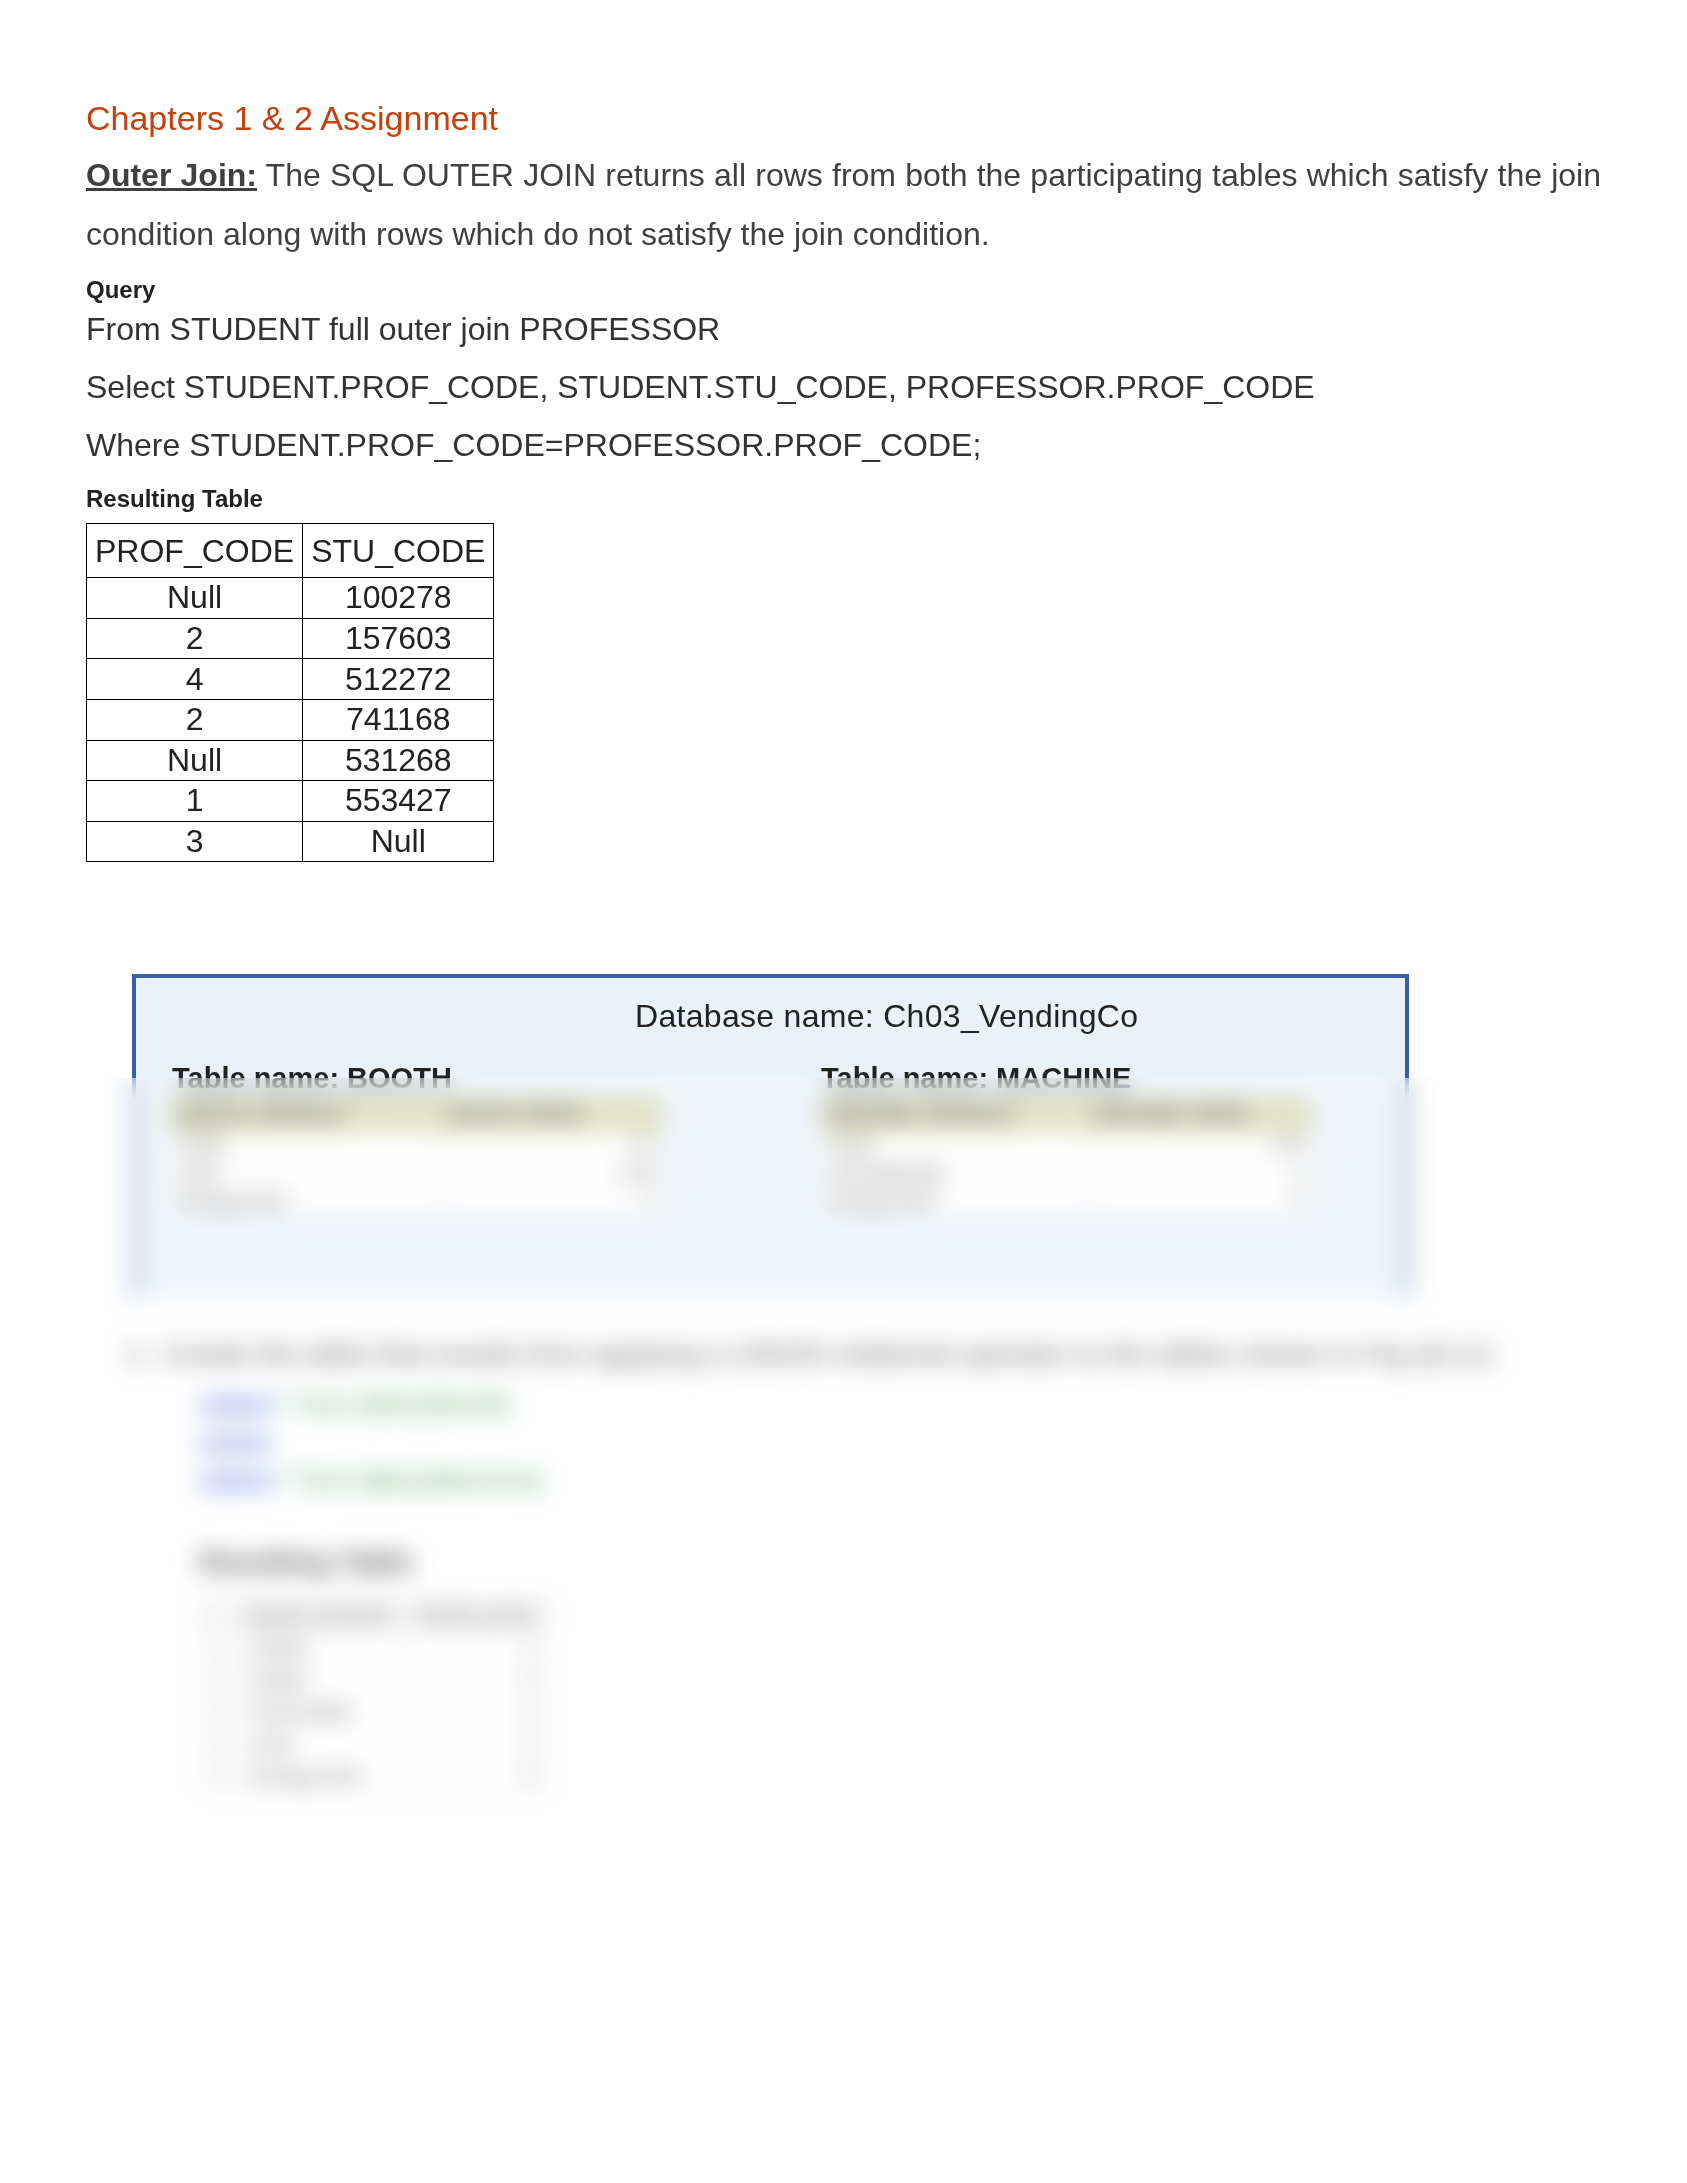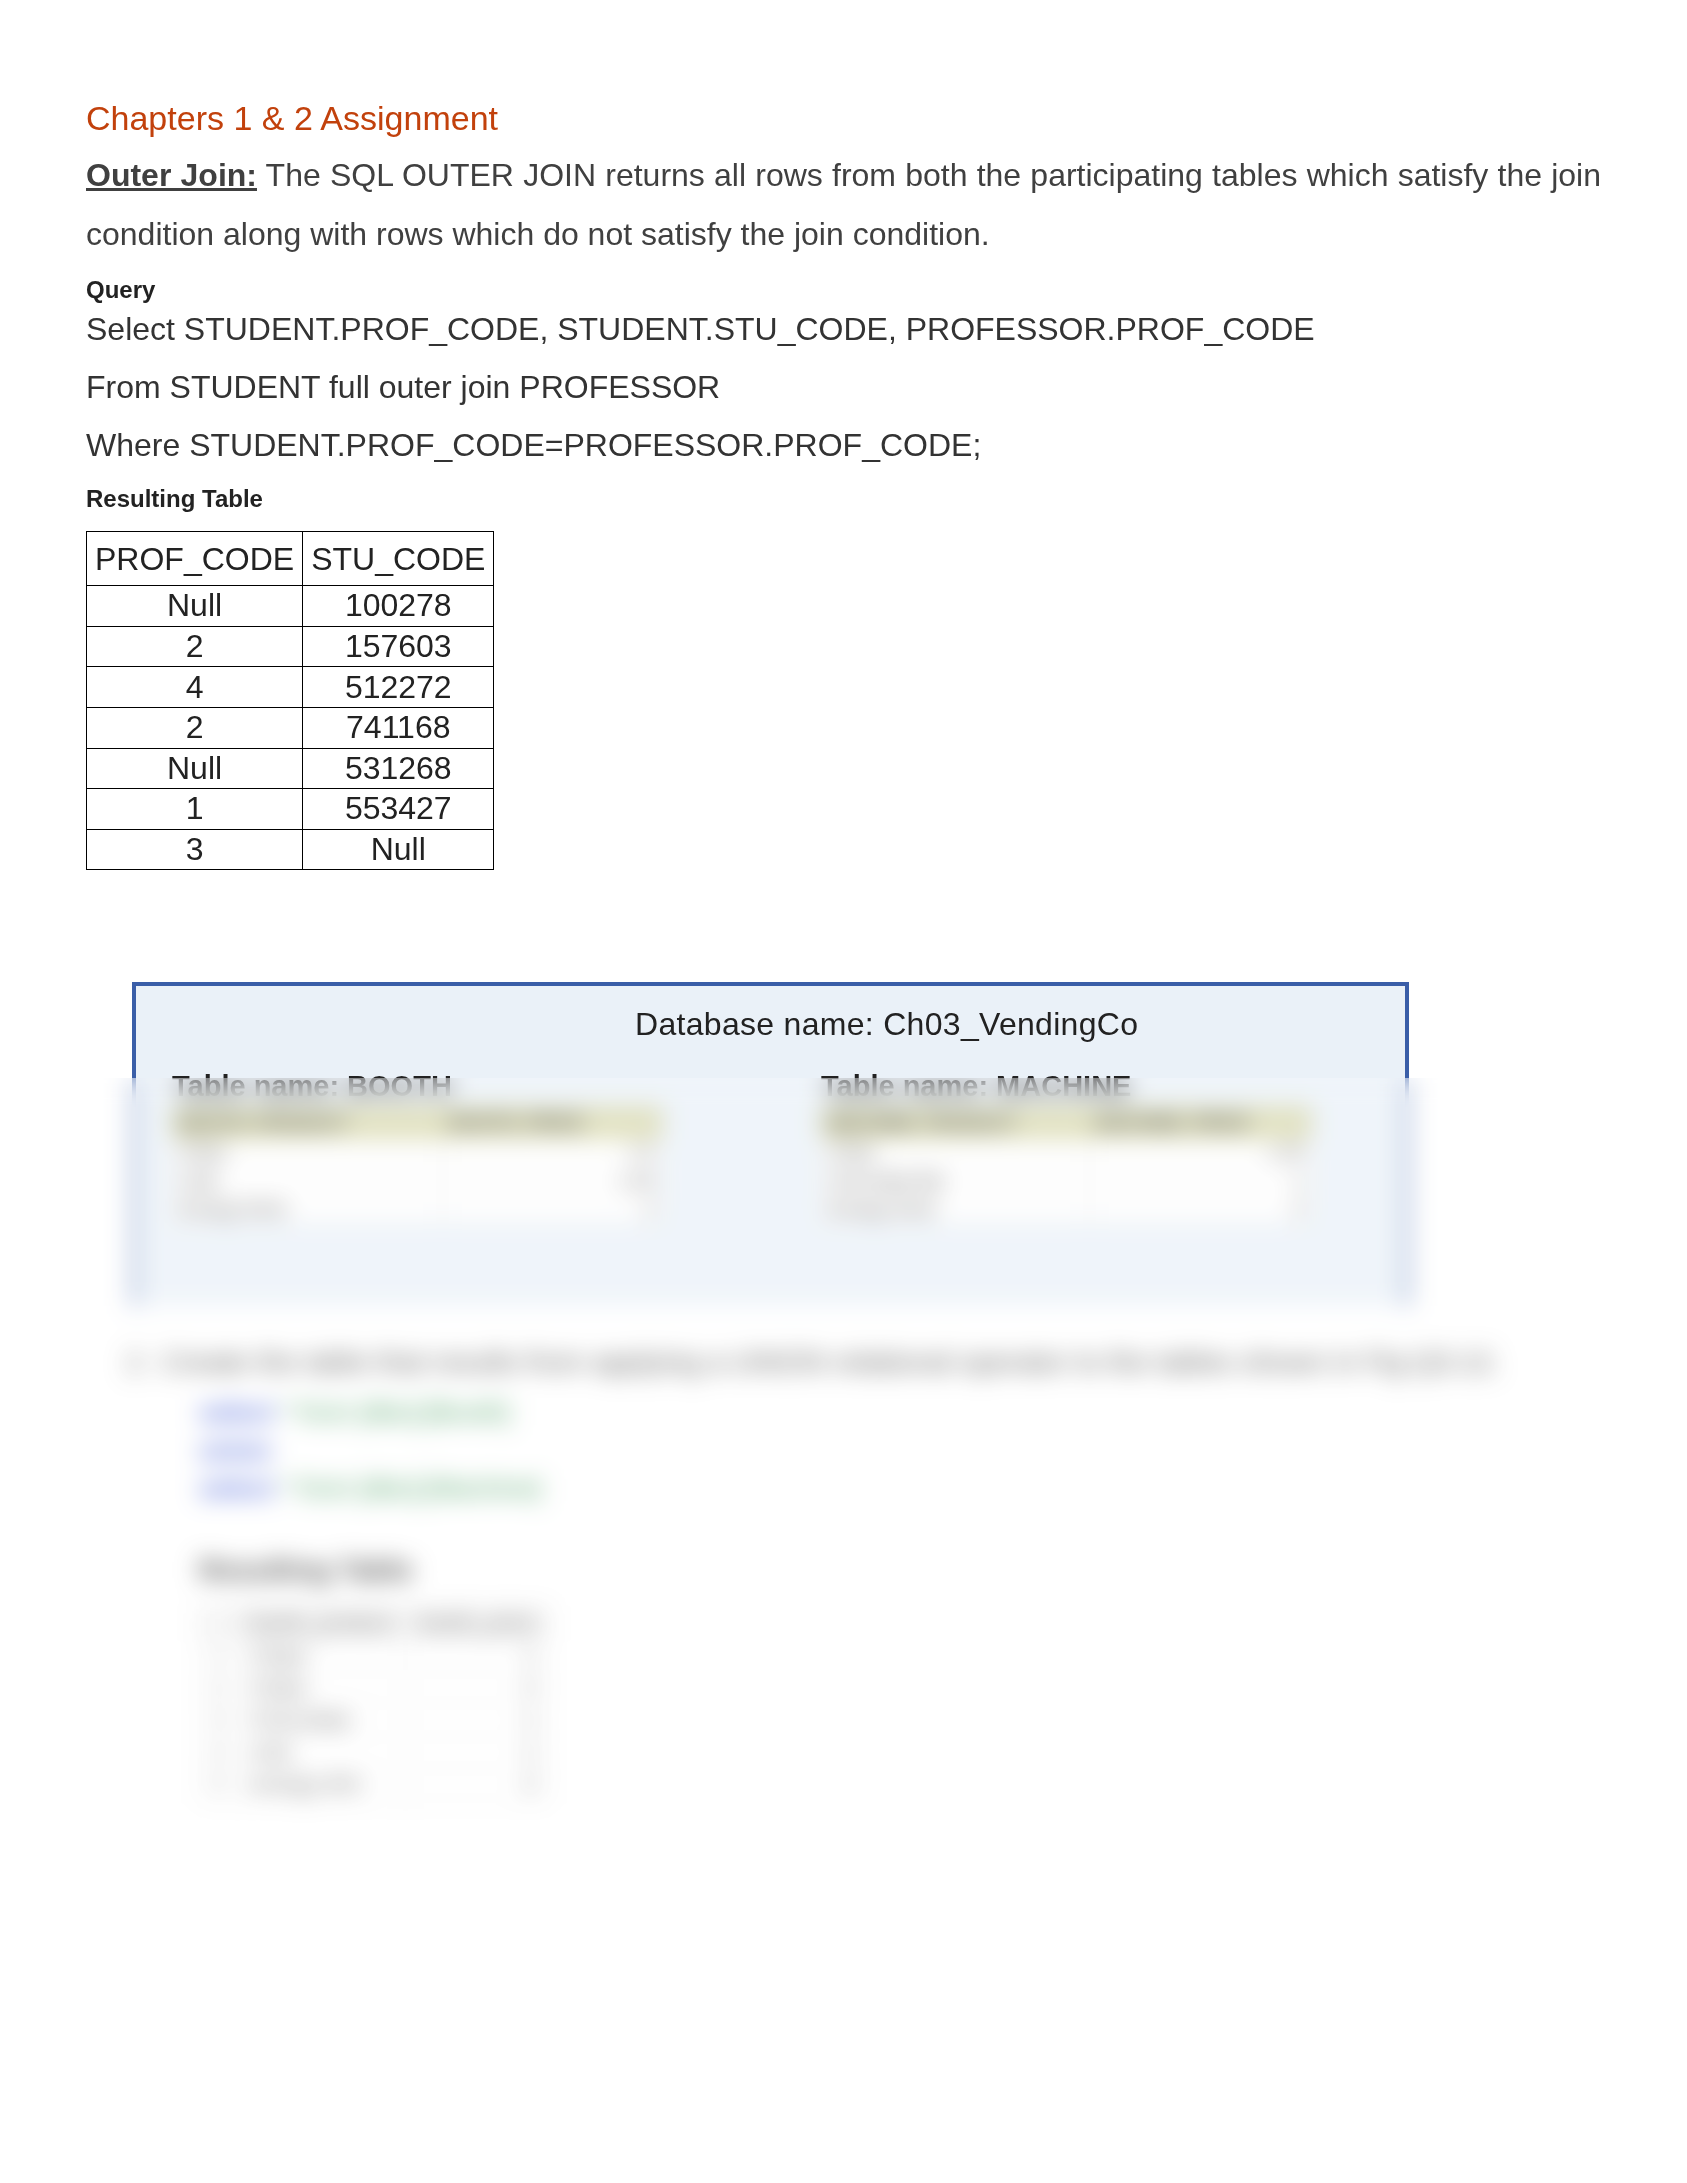--- a/index.html
+++ b/index.html
@@ -37,21 +37,21 @@
     font-weight: 700;
     margin: 8px 0 6.6px 0;
   }
   .qline {
     font-size: 32px;
     color: #333;
     margin: 0 0 21px 0;
   }
   .result-table {
     border-collapse: collapse;
-    margin-top: 18px;
+    margin-top: 10px;
     padding-left: 7px;
   }
   .result-table th,
   .result-table td {
     border: 0.7px solid #000;
     font-size: 32px;
     font-weight: 400;
     text-align: center;
     padding: 1.3px 8px;
     min-width: 179px;
@@ -183,22 +183,22 @@
 
 <div class="page">
   <h1 class="title">Chapters 1 &amp; 2 Assignment</h1>
 
   <p class="para">
     <span class="term">Outer Join:</span>
     <span>The SQL OUTER JOIN returns all rows from both the participating tables which satisfy the join condition along with rows which do not satisfy the join condition.</span>
   </p>
 
   <div class="sub">Query</div>
+  <div class="qline">From STUDENT full outer join PROFESSOR</div>
   <div class="qline">Select  STUDENT.PROF_CODE, STUDENT.STU_CODE, PROFESSOR.PROF_CODE</div>
-  <div class="qline">From STUDENT full outer join PROFESSOR</div>
   <div class="qline">Where STUDENT.PROF_CODE=PROFESSOR.PROF_CODE;</div>
 
   <div class="sub">Resulting Table</div>
 
   <table class="result-table">
     <thead>
       <tr>
         <th>PROF_CODE</th>
         <th>STU_CODE</th>
       </tr>

